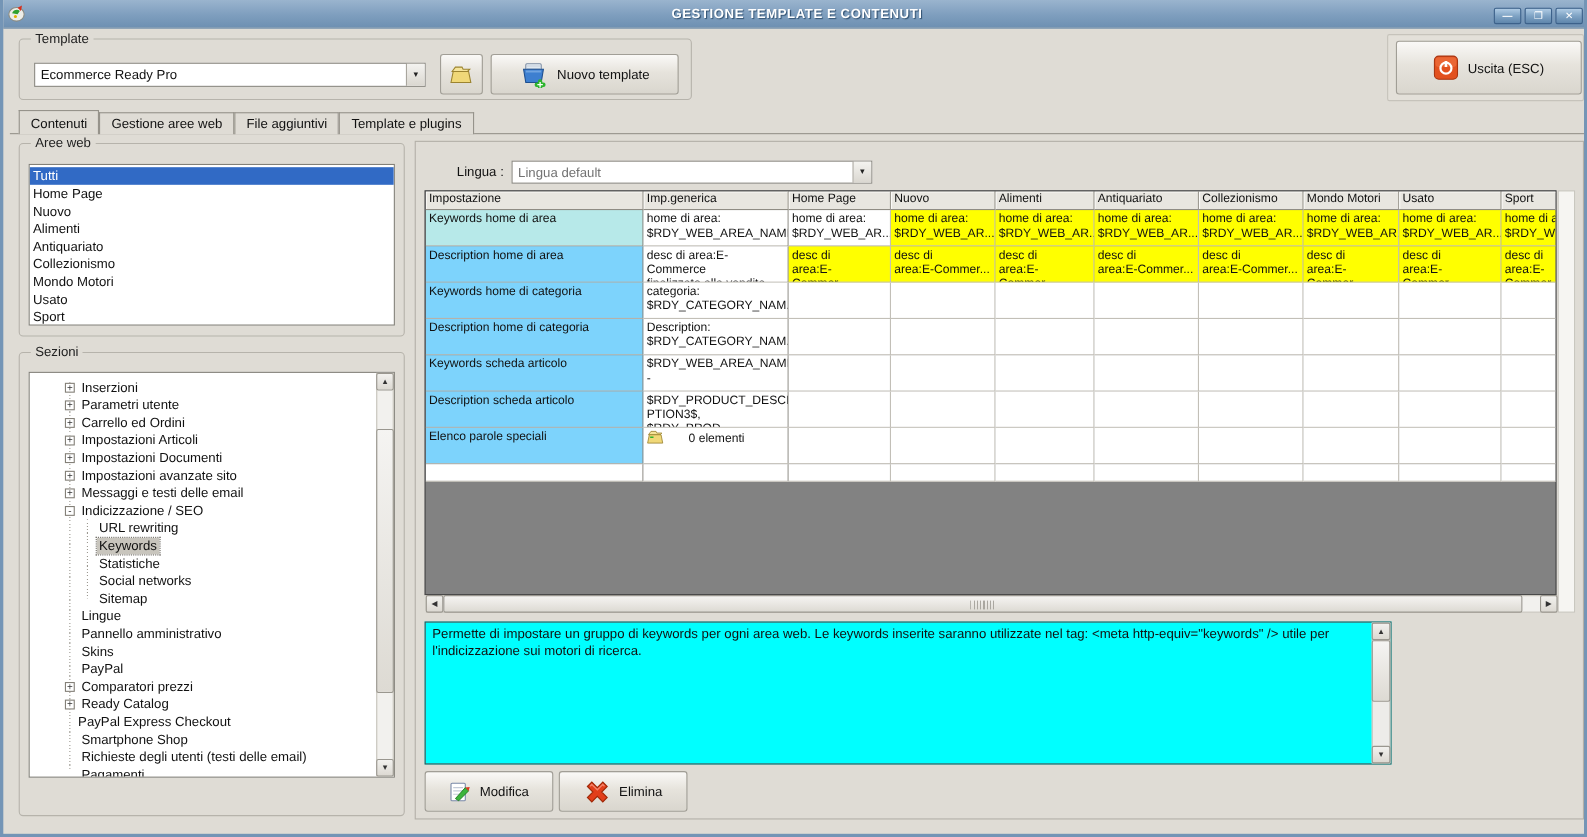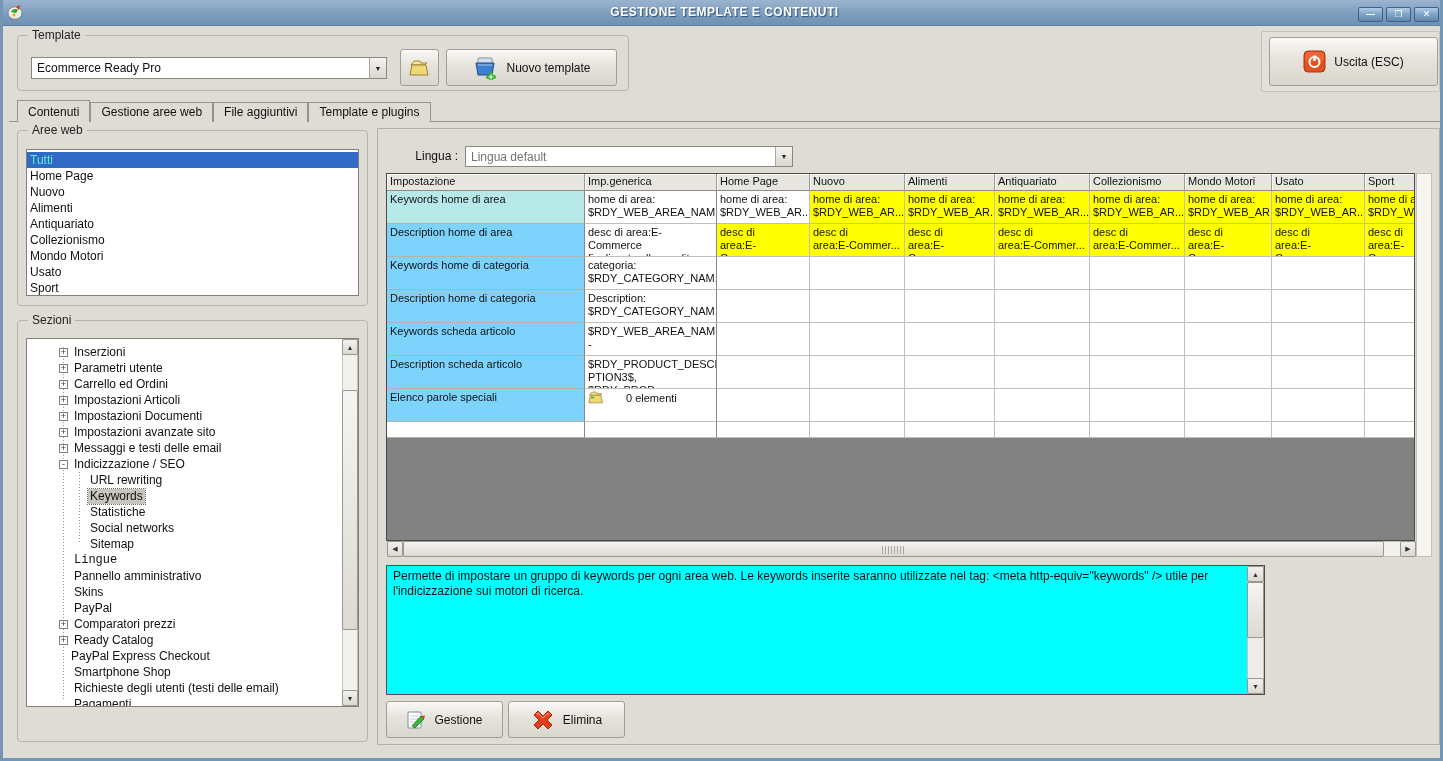--- a/index.html
+++ b/index.html
@@ -31,21 +31,21 @@
   .sunken{background:#fff;border:1px solid #828078;}
   
   .tabs{position:absolute;left:14px;top:100px;height:22px;display:flex;z-index:3;}
   .tab{height:20px;margin-top:2px;padding:2px 10px 0 10px;border:1px solid #96938B;border-bottom:none;
     background:#DFDCD5;font-size:12px;white-space:nowrap;}
   .tab.active{height:22px;margin-top:0;padding-top:4px;position:relative;z-index:4;}
   .tabpage{position:absolute;left:6px;top:121px;width:1431px;height:634px;border-top:1px solid #96938B;}
   
   .lb{position:absolute;overflow:hidden;padding-top:2px;}
   .lb-item{height:16px;line-height:16px;padding:0 3px;white-space:nowrap;}
-  .lb-item.sel{background:#316AC5;color:#5eead4;}
+  .lb-item.sel{background:#316AC5;color:#ffffff;}
   
   .tree{position:absolute;overflow:hidden;padding-top:5px;}
   .guide{position:absolute;width:1px;background-image:repeating-linear-gradient(to bottom,#9B9890 0 1px,transparent 1px 3px);}
   .tree-row{height:16px;line-height:15px;display:flex;align-items:center;white-space:nowrap;position:relative;z-index:1;}
   .expbox{width:9px;height:9px;border:1px solid #848078;background:#fff;font-size:9px;line-height:7px;
     text-align:center;margin-right:4px;flex:0 0 9px;color:#333;}
   .tree-label{padding:0 2px;}
   .tree-label.sel{background:#C8C5BD;outline:1px dotted #6E6B64;}
   
   .grid-vp{position:absolute;left:383px;top:173px;width:1029px;height:368px;background:#828282;
@@ -207,21 +207,21 @@
       </div>
       <div class="tree-row" style="padding-left: 61px;">
         <div class="tree-label">Statistiche</div>
       </div>
       <div class="tree-row" style="padding-left: 61px;">
         <div class="tree-label">Social networks</div>
       </div>
       <div class="tree-row" style="padding-left: 61px;">
         <div class="tree-label">Sitemap</div>
       </div>
-      <div class="tree-row" style="padding-left: 45px; font-family: Liberation Mono, monospace;">
+      <div class="tree-row" style="padding-left: 45px;">
         <div class="tree-label">Lingue</div>
       </div>
       <div class="tree-row" style="padding-left: 45px;">
         <div class="tree-label">Pannello amministrativo</div>
       </div>
       <div class="tree-row" style="padding-left: 45px;">
         <div class="tree-label">Skins</div>
       </div>
       <div class="tree-row" style="padding-left: 45px;">
         <div class="tree-label">PayPal</div>
@@ -417,21 +417,21 @@
 
   <div class="btn3d" style="position:absolute;left:383px;top:701px;width:117px;height:37px;">
     <span>
       <svg width="20" height="20" viewBox="0 0 20 20">
         <rect x="2" y="2" width="13" height="16" rx="1" fill="#fff" stroke="#7A89A8"></rect>
         <path d="M4 6 H13 M4 9 H13 M4 12 H10" stroke="#C3CBD8" stroke-width="1"></path>
         <path d="M6 16 L15 6 L18 9 L9 18 Z" fill="#3CB43C" stroke="#1F7A1F" stroke-width="0.8"></path>
         <path d="M15 6 L18 9 L19 5.5 Z" fill="#D93A20"></path>
       </svg>
     </span>
-    <span>Gestione</span>
+    <span>Modifica</span>
   </div>
   <div class="btn3d" style="position:absolute;left:505px;top:701px;width:117px;height:37px;">
     <span>
       <svg width="24" height="22" viewBox="0 0 24 22">
         <path d="M3 6 L7 2 L12 7 L17 2 L21 6 L16 11 L21 16 L17 20 L12 15 L7 20 L3 16 L8 11 Z" fill="#E23E1A" stroke="#9E2807" stroke-width="1"></path>
         <path d="M5.5 5.8 L7 4.2 L12 9 L17 4.2 L18.5 5.8" fill="none" stroke="#F4836A" stroke-width="1.2"></path>
       </svg>
     </span>
     <span>Elimina</span>
   </div>

